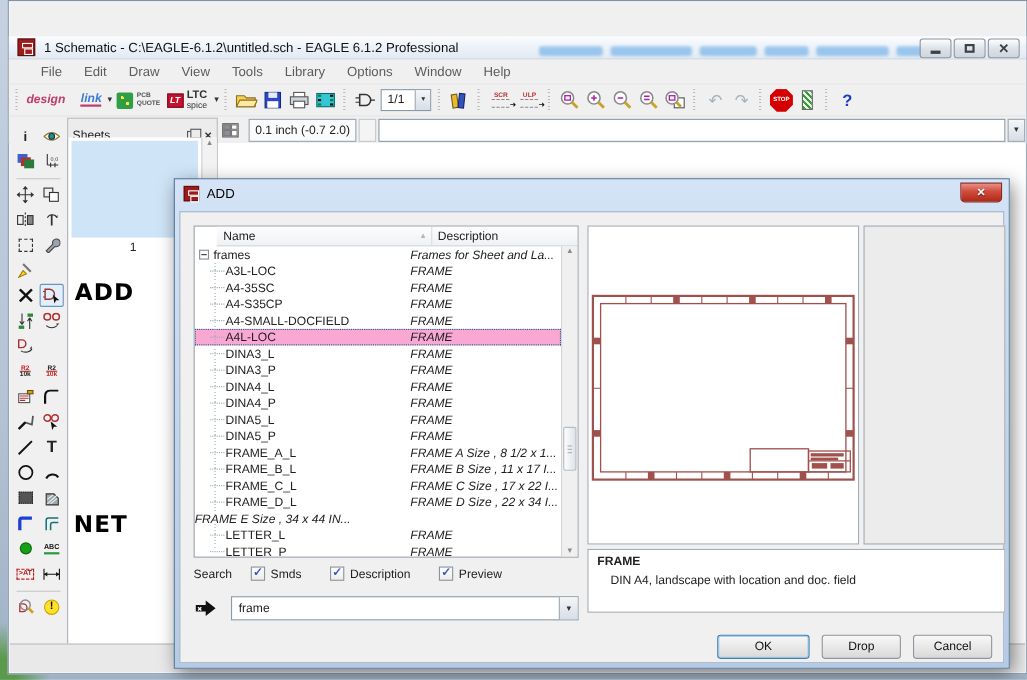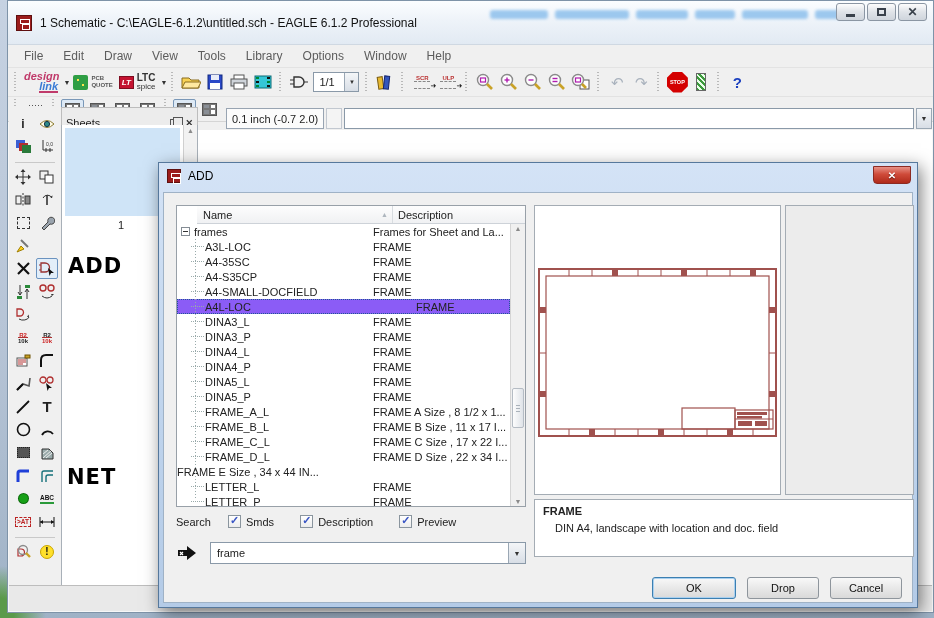--- a/index.html
+++ b/index.html
@@ -9,53 +9,53 @@
     background:
       radial-gradient(circle at 0px 612px, #5a9a4a 0, #5a9a4a 14px, transparent 46px),
       linear-gradient(180deg,#c6d2e2 0%, #b6c4d6 55%, #9fb2c6 100%);
     position:relative; font-size:12px; color:#222;
   }
 
   
   .mainwin { position:absolute; left:7px; top:0; width:927px; height:613px;
     background:#f0f0f0; border:1px solid #7e93a8;
     box-shadow:0 0 0 1px rgba(255,255,255,.45) inset; }
-  .titlebar { position:relative; height:44px;
+  .titlebar { position:relative; height:21px;
     background:linear-gradient(180deg,#fbfdff 0%, #eef3f9 45%, #e2eaf3 100%);
-    border-bottom:1px solid #cfd8e2; display:flex; align-items:center; padding:0 8px; }
+    border-bottom:1px solid #cfd8e2; display:flex; align-items:center; padding:0 8px;margin-top:32px; }
   .app-icon { width:16px; height:16px; background:#9b1c1c; border:1px solid #5e0f0f;
     position:relative; margin-right:8px; flex:0 0 auto; }
   .app-icon:before { content:""; position:absolute; left:3px; top:3px; width:8px; height:3px; border:1px solid #fff; }
   .app-icon:after  { content:""; position:absolute; left:5px; top:8px; width:6px; height:4px; border:1px solid #fff; }
   .title-text { font-size:12px; color:#111; white-space:nowrap; }
   .redact { position:absolute; left:482px; top:7px; height:14px; width:392px; display:flex; gap:7px; filter:blur(1.6px); opacity:.65; }
   .redact i { display:block; height:9px; margin-top:2px; border-radius:3px; background:#6fb0e8; }
   .winbtns { position:absolute; right:6px; top:2px; display:flex; gap:2px; }
   .winbtn { width:29px; height:18px; border:1px solid #8b96a3; border-radius:3px;
     background:linear-gradient(180deg,#fdfdfd,#dfe3e8 50%,#cfd5dc);
     display:flex; align-items:center; justify-content:center; color:#39414b; font-size:10px; }
   .winbtn .min { width:9px; height:3px; background:#39414b; margin-top:6px; }
   .winbtn .max { width:9px; height:8px; border:2px solid #39414b; }
   .winbtn.close-x { font-weight:bold; font-size:12px; }
 
   
-  .menubar { height:23px; display:flex; align-items:center; background:#f0f0f0; padding-left:6px; border-bottom:1px solid #e3e3e3;}
+  .menubar { height:23px; display:flex; align-items:center; background:#f0f0f0; padding-left:19px; border-bottom:1px solid #e3e3e3;}
   .menu-item { padding:3px 10px; color:#5c5c5c; font-size:12px; }
 
   
   .toolbar { display:flex; align-items:center; background:#f0f0f0; }
   .tb1 { height:29px; border-bottom:1px solid #e2e2e2; padding-left:2px; }
   .tb2 { height:25px; border-bottom:1px solid #d5d5d5; padding-left:2px; }
   .handle { width:4px; height:20px; margin:0 4px;
     background:repeating-linear-gradient(to bottom,#b9b9b9 0 1px, transparent 1px 3px);
     background-size:2px 100%; background-repeat:repeat-y; }
   .tbtn { height:24px; min-width:24px; display:flex; align-items:center; justify-content:center; padding:0 1px; }
   .dd { font-size:7px; color:#333; margin-left:2px; }
 
-  .dlink { display:flex; flex-direction:column; line-height:10px; padding:0 2px; font-style:italic; font-weight:bold; font-size:11px; }
+  .dlink { display:flex; line-height:10px; padding:0 2px; font-style:italic; font-weight:bold; font-size:11px; }
   .dlink .d1 { color:#c03a6a; }
   .dlink .d2 { color:#3a7bd5; margin-left:14px; border-bottom:2px solid #c03a6a; }
   .pcbq { display:flex; align-items:center; gap:3px; padding:0 3px; }
   .pcbq .chip { width:15px; height:15px; background:#2f9e44; border-radius:2px; position:relative; }
   .pcbq .chip:before { content:""; position:absolute; left:3px; top:3px; width:9px; height:9px;
     background:radial-gradient(circle 1.5px at 2px 2px,#ffe34d 95%,transparent), radial-gradient(circle 1.5px at 7px 7px,#ffe34d 95%,transparent); }
   .pcbq .txt { font-size:6px; font-weight:bold; color:#555; line-height:7px; }
   .ltc { display:flex; align-items:center; gap:3px; padding:0 3px; }
   .ltc .box { width:15px; height:13px; background:#c41230; color:#fff; font-size:8px; font-style:italic; font-weight:bold;
     display:flex; align-items:center; justify-content:center; border:1px solid #7e0c20; }
@@ -150,28 +150,28 @@
   .dlg-body { position:absolute; left:4px; right:4px; top:29px; bottom:4px; background:#f0f0f0; border:1px solid #9fb2c6; }
 
   .list { position:absolute; left:12px; top:12px; width:350px; height:302px; background:#fff; border:1px solid #98a0a8; overflow:hidden;padding-left:20px; }
   .list-hdr { height:18px; display:flex; background:linear-gradient(180deg,#fdfdfd,#f0f1f3); border-bottom:1px solid #cdd2d8; font-size:11px; }
   .list-hdr .hc1 { width:196px; border-right:1px solid #d8dce0; display:flex; align-items:center; padding:0 4px 0 6px; }
   .list-hdr .hc1 .sort { margin-left:auto; font-size:7px; color:#aeb6be; }
   .list-hdr .hc2 { flex:1; display:flex; align-items:center; padding-left:5px; }
   .rows { position:absolute; left:0; top:18px; right:15px; bottom:0; overflow:hidden; }
   .trow { display:flex; height:15px; align-items:center; font-size:11px; white-space:nowrap; }
   .trow .name { width:196px; display:flex; align-items:center; overflow:hidden; height:100%; }
-  .trow .desc { flex:1; overflow:hidden; height:100%; display:flex; align-items:center; }
+  .trow .desc { flex:1; overflow:hidden; height:100%; display:flex; align-items:center;font-style:italic; }
   .trow.parent .name { padding-left:4px; }
   .exp { width:9px; height:9px; border:1px solid #848c94; background:#fff; display:inline-flex; align-items:center; justify-content:center; margin-right:4px; flex:0 0 auto; position:relative; }
   .exp:before { content:""; width:5px; height:1px; background:#333; }
   .trow.child .name:before { content:""; width:13px; margin-left:14px; margin-right:1px; border-top:1px dotted #9aa; flex:0 0 auto; }
   .vguide { position:absolute; left:18px; top:15px; bottom:8px; width:1px;
     background:repeating-linear-gradient(to bottom,#9aa 0 1px, transparent 1px 3px); }
-  .trow.selected { background:#8b5cf6; outline:1px dotted #1d5a94; outline-offset:-1px;gap:43px; }
+  .trow.selected { background:#f9a8d4; outline:1px dotted #1d5a94; outline-offset:-1px; }
   .lscroll { position:absolute; right:0; top:18px; bottom:0; width:15px; background:#f0f0f0; border-left:1px solid #d5d5d5; }
   .lscroll .up { position:absolute; top:1px; left:0; right:0; text-align:center; }
   .lscroll .dn { position:absolute; bottom:1px; left:0; right:0; text-align:center; }
   .lscroll .thumb { position:absolute; left:1px; right:1px; top:58%; height:40px; border:1px solid #b5bcc4;
     background:linear-gradient(90deg,#fdfdfd,#dfe3e8); border-radius:2px; }
   .lscroll .grip { position:absolute; left:3px; right:3px; top:50%; height:1px; background:#aab2ba; box-shadow:0 3px 0 #aab2ba, 0 -3px 0 #aab2ba; }
 
   .searchrow { position:absolute; left:12px; top:322px; width:350px; display:flex; align-items:center; font-size:11px; }
   .searchrow .slabel { width:52px; }
   .chk { display:flex; align-items:center; margin-right:26px; }

